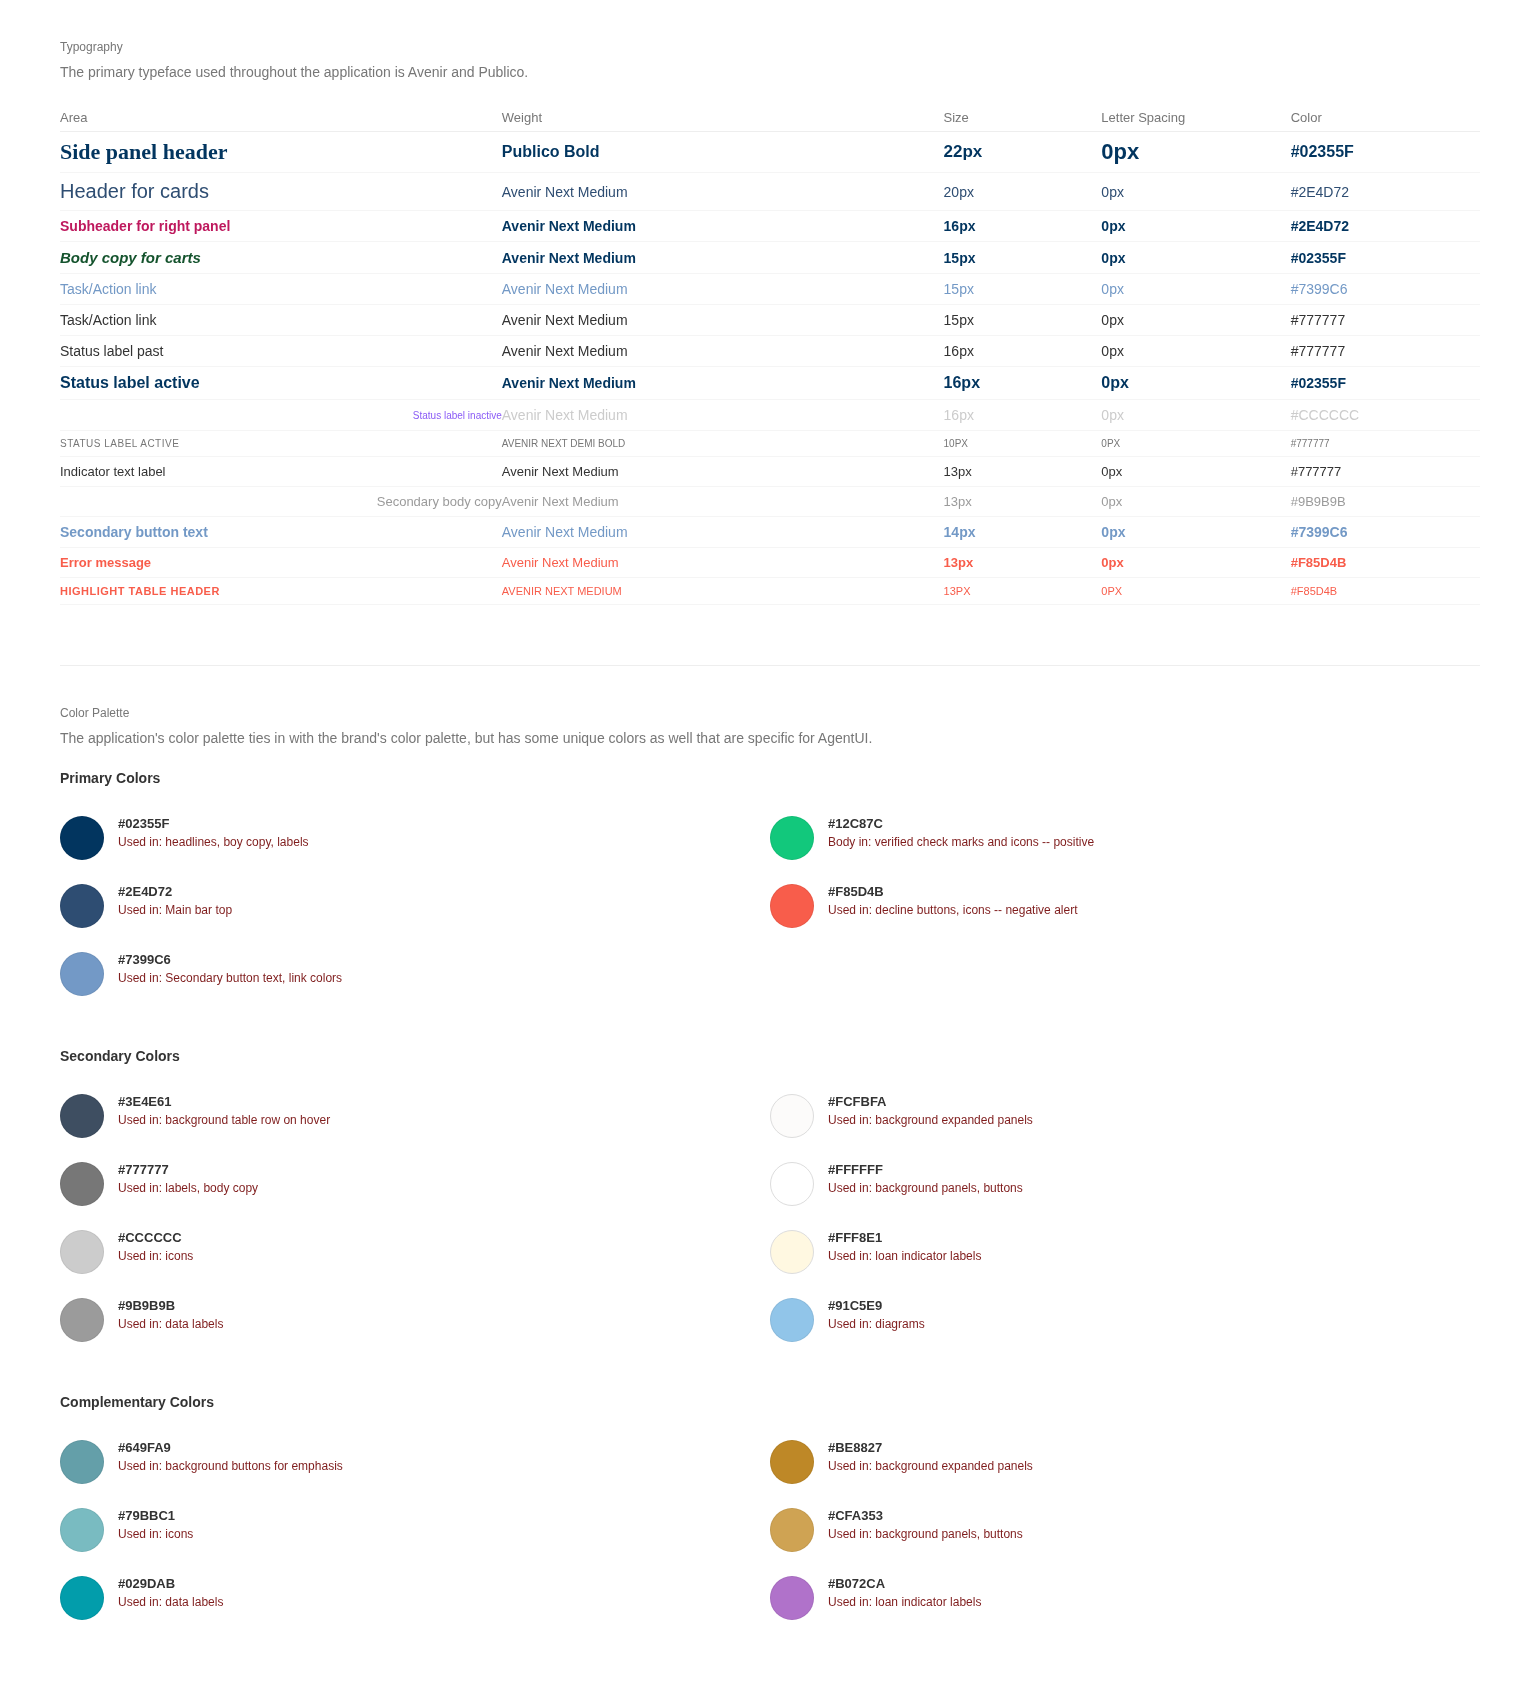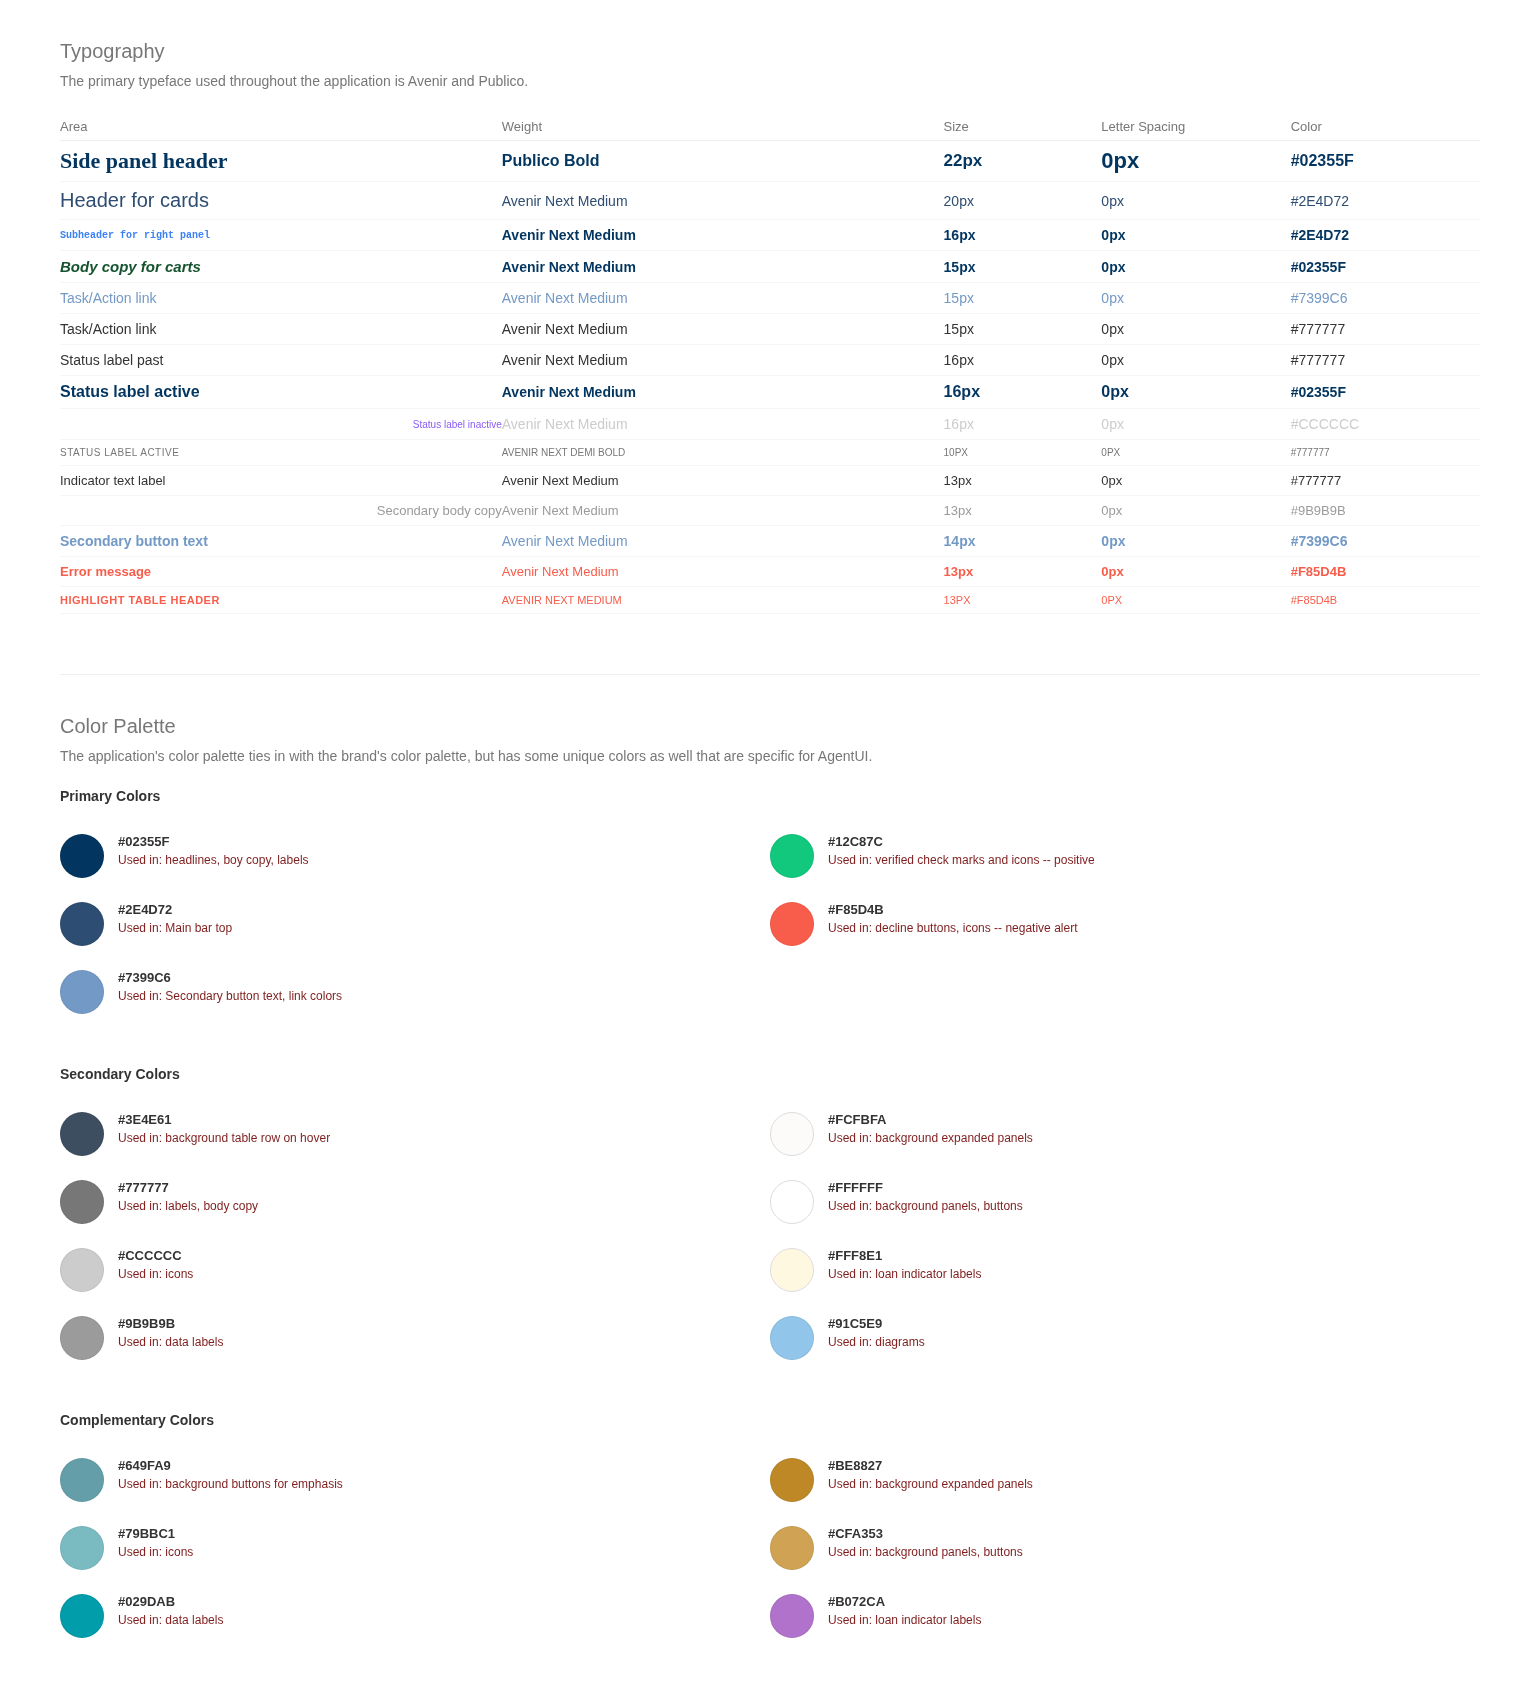--- a/index.html
+++ b/index.html
@@ -5,21 +5,21 @@
     * { box-sizing: border-box; margin: 0; padding: 0; }
     body {
       font-family: 'Avenir Next', 'Avenir', -apple-system, BlinkMacSystemFont, 'Segoe UI', sans-serif;
       background: #ffffff;
       color: #333;
       padding: 40px 60px;
       font-size: 14px;
     }
 
     .section-title {
-      font-size: 20px;
+      font-size: 12px;
       color: #777777;
       margin-bottom: 10px;
       font-weight: 400;
     }
 
     .section-desc {
       font-size: 14px;
       color: #777777;
       margin-bottom: 24px;
     }
@@ -138,21 +138,21 @@
           <td style="font-size:16px;font-weight:700;color:#02355F;">#02355F</td>
         </tr>
         <tr>
           <td style="font-size:20px;color:#2E4D72;font-weight:500;">Header for cards</td>
           <td style="font-size:14px;color:#2E4D72;">Avenir Next Medium</td>
           <td style="font-size:14px;color:#2E4D72;">20px</td>
           <td style="font-size:14px;color:#2E4D72;">0px</td>
           <td style="font-size:14px;color:#2E4D72;">#2E4D72</td>
         </tr>
         <tr>
-          <td style="font-size:10px;color:#3b82f6;font-weight:600;font-family:Liberation Mono, monospace;">Subheader for right panel</td>
+          <td style="font-size:14px;color:#be185d;font-weight:600;">Subheader for right panel</td>
           <td style="font-size:14px;color:#02355F;font-weight:600;">Avenir Next Medium</td>
           <td style="font-size:14px;color:#02355F;font-weight:600;">16px</td>
           <td style="font-size:14px;color:#02355F;font-weight:600;">0px</td>
           <td style="font-size:14px;color:#02355F;font-weight:600;">#2E4D72</td>
         </tr>
         <tr>
           <td style="font-size:15px;color:#14532d;font-weight:600;font-style:italic;">Body copy for carts</td>
           <td style="font-size:14px;color:#02355F;font-weight:600;">Avenir Next Medium</td>
           <td style="font-size:14px;color:#02355F;font-weight:600;">15px</td>
           <td style="font-size:14px;color:#02355F;font-weight:600;">0px</td>
@@ -270,21 +270,21 @@
                 <div class="color-hex">#7399C6</div>
                 <div class="color-usage">Used in: Secondary button text, link colors</div>
               </div>
             </div>
           </div>
           <div>
             <div class="color-item">
               <div class="color-swatch" style="background-color: rgb(18, 200, 124);"></div>
               <div class="color-info">
                 <div class="color-hex">#12C87C</div>
-                <div class="color-usage">Used in: verified check marks and icons -- positive</div>
+                <div class="color-usage">Body in: verified check marks and icons -- positive</div>
               </div>
             </div>
             <div class="color-item">
               <div class="color-swatch" style="background-color: rgb(248, 93, 75);"></div>
               <div class="color-info">
                 <div class="color-hex">#F85D4B</div>
                 <div class="color-usage">Used in: decline buttons, icons -- negative alert</div>
               </div>
             </div>
           </div>

